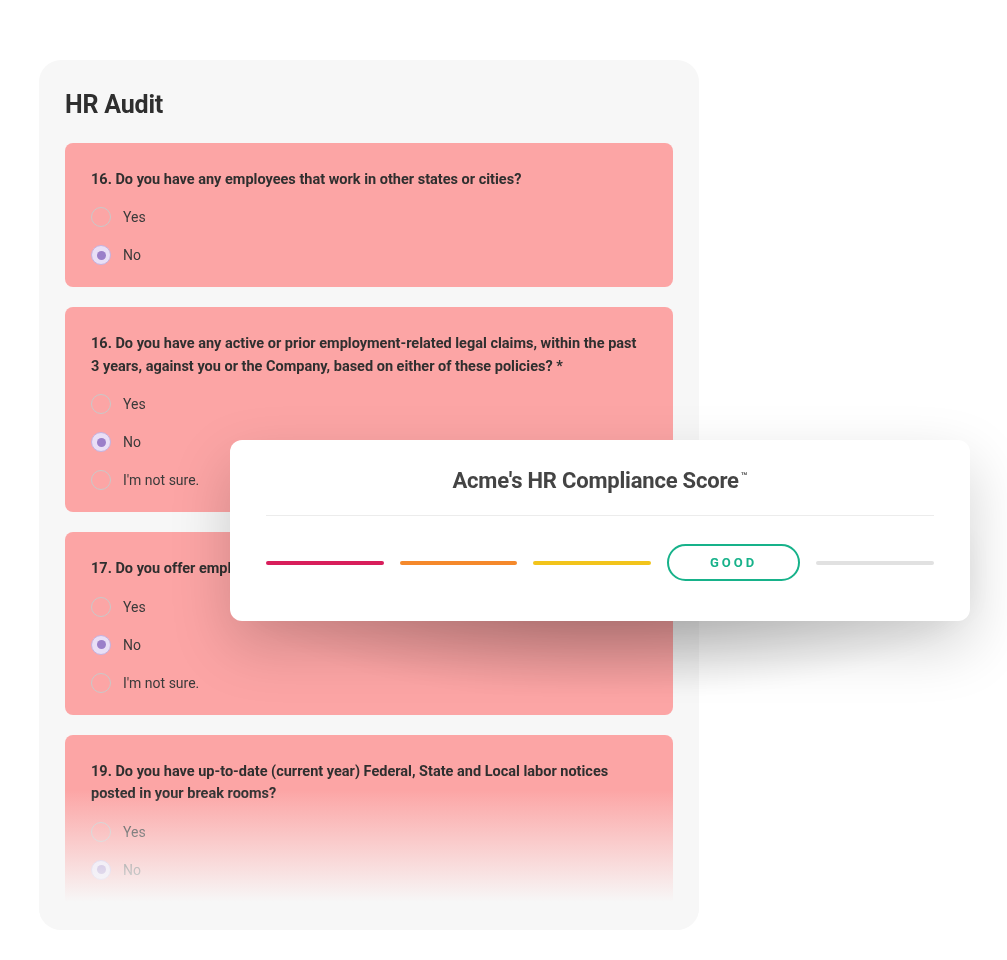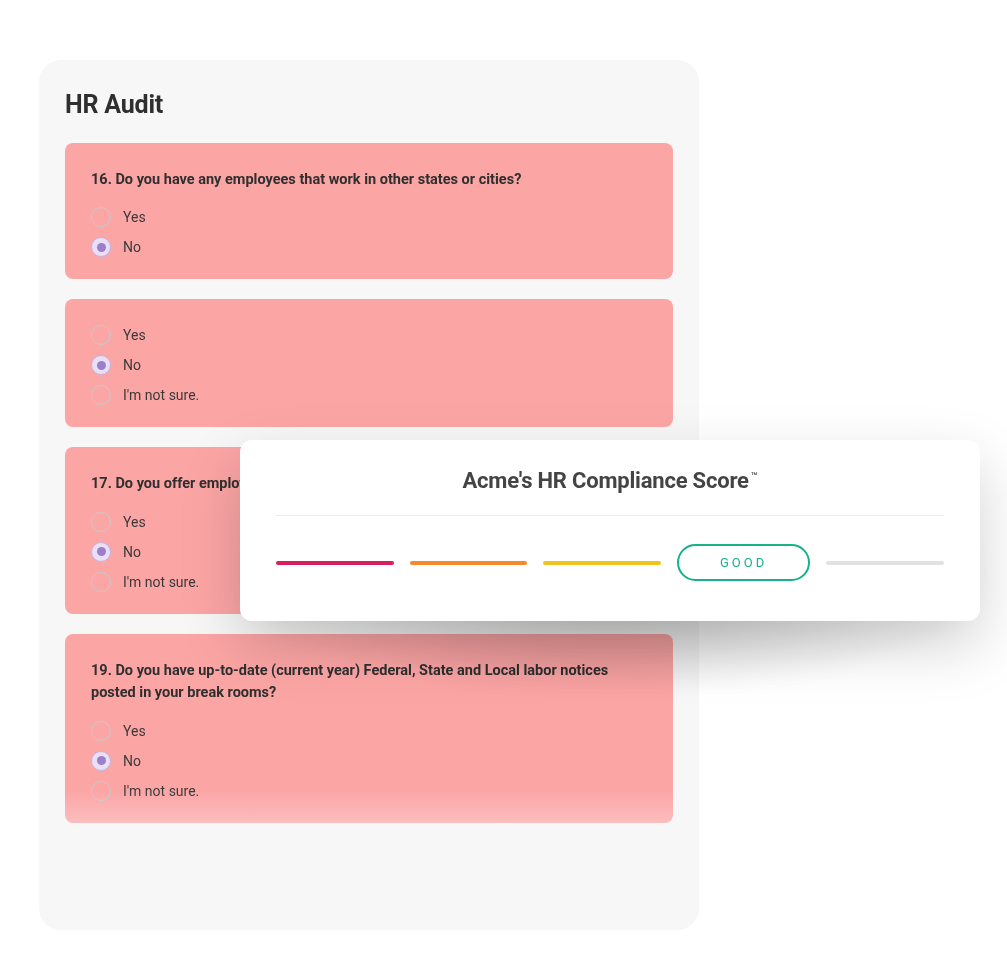--- a/index.html
+++ b/index.html
@@ -33,21 +33,21 @@
     padding: 26px 26px 22px 26px;
     margin-bottom: 20px;
   }
   .question-text {
     font-size: 14.5px;
     font-weight: 700;
     color: #2f2f2f;
     line-height: 1.55;
     margin-bottom: 16px;
   }
-  .options { display: flex; flex-direction: column; gap: 10px; }
+  .options { display: flex; flex-direction: column; gap: 18px; }
   .option {
     display: flex;
     align-items: center;
     gap: 12px;
     cursor: pointer;
   }
   .radio {
     width: 20px;
     height: 20px;
     border: 1.5px solid #c9c9c9;
@@ -87,21 +87,21 @@
     top: 460px;
     width: 740px;
     height: 230px;
     background: radial-gradient(ellipse at center, rgba(0,0,0,0.28) 0%, rgba(0,0,0,0.05) 60%, rgba(0,0,0,0) 75%);
     filter: blur(6px);
     border-radius: 16px;
     z-index: 1;
   }
   .score-card {
     position: absolute;
-    left: 240px;
+    left: 230px;
     top: 440px;
     width: 740px;
     background: #ffffff;
     border-radius: 12px;
     padding: 28px 36px 40px 36px;
     z-index: 2;
     box-shadow: 0 24px 60px rgba(0,0,0,0.18);
   }
   .score-title {
     text-align: center;
@@ -133,21 +133,21 @@
     border-radius: 3px;
   }
   .seg.red { background: #d81e5b; }
   .seg.orange { background: #f5892b; }
   .seg.yellow { background: #f2c41b; }
   .seg.grey { background: #e1e1e1; }
   .seg-good {
     flex: 1.1;
     border: 2.5px solid #17b28a;
     color: #17b28a;
-    font-weight: 400;
+    font-weight: 700;
     font-size: 13px;
     letter-spacing: 3px;
     text-align: center;
     padding: 9px 0;
     border-radius: 999px;
   }
 </style>
 </head>
 <body>
 
@@ -161,20 +161,21 @@
             <span class="radio"></span>
             <span class="option-label">Yes</span>
           </div>
           <div class="option">
             <span class="radio selected"></span>
             <span class="option-label">No</span>
           </div>
         </div>
       </div>
       <div class="question-card">
+        <div class="question-text">16.  Do you have any active or prior employment-related legal claims, within the past 3 years, against you or the Company, based on either of these policies? *</div>
         <div class="options">
           <div class="option">
             <span class="radio"></span>
             <span class="option-label">Yes</span>
           </div>
           <div class="option">
             <span class="radio selected"></span>
             <span class="option-label">No</span>
           </div>
           <div class="option">

